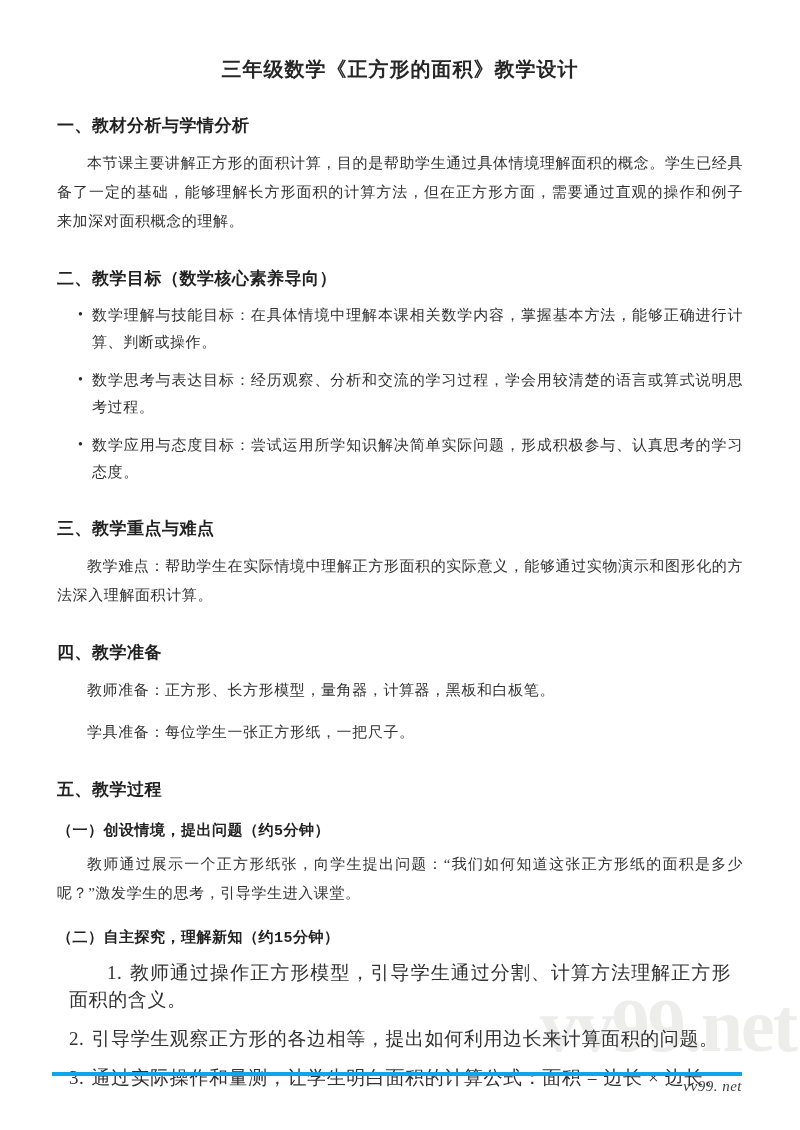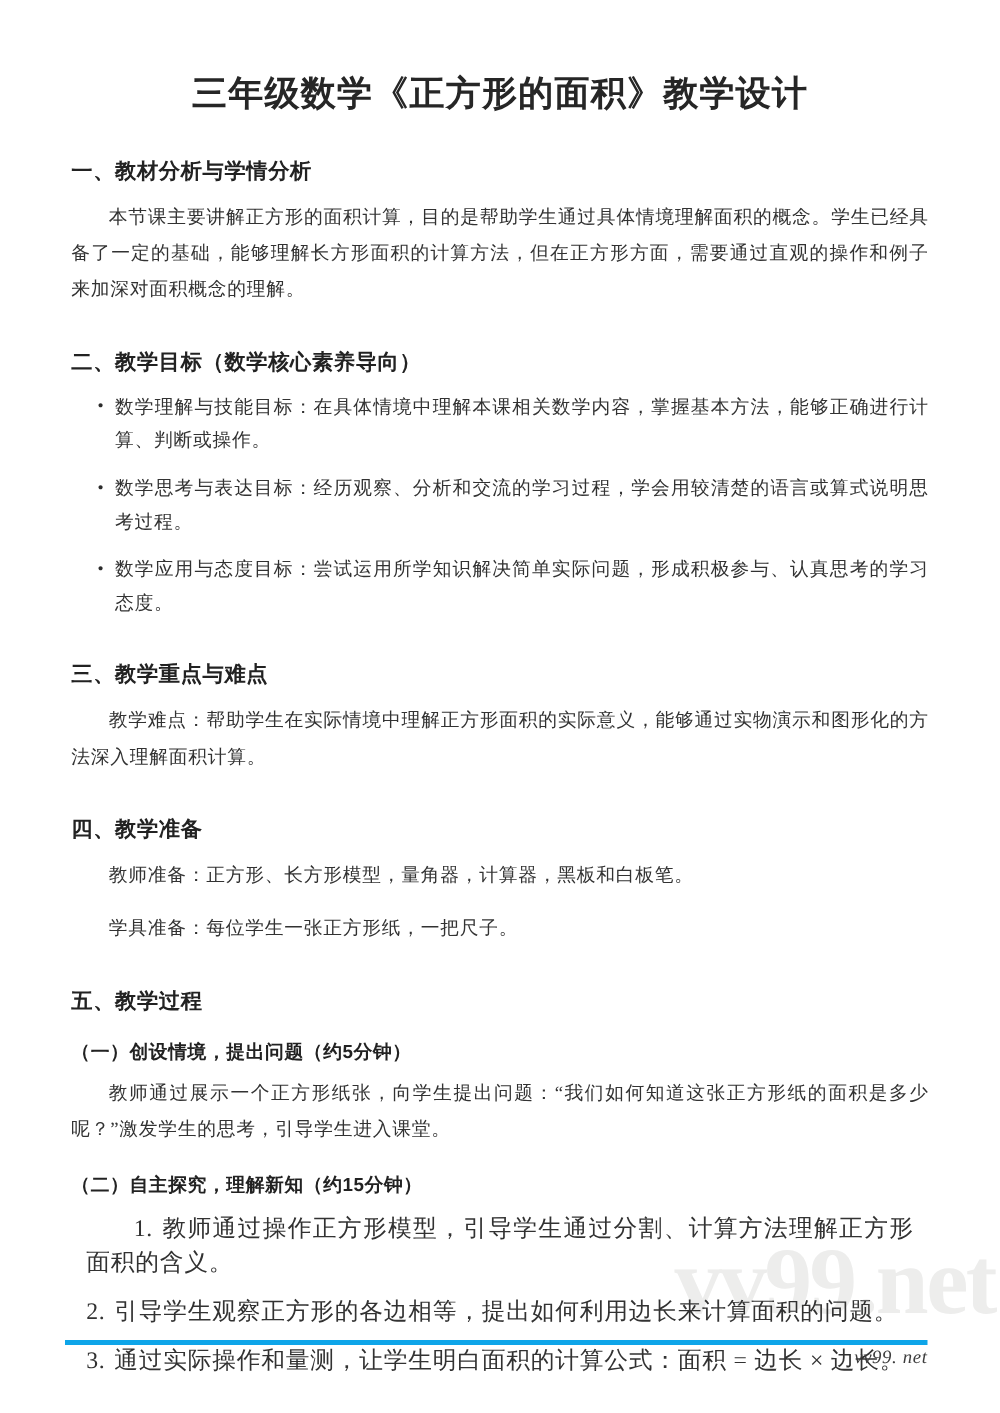--- a/index.html
+++ b/index.html
@@ -14,35 +14,35 @@
   .doc{
     position:relative;
     z-index:1;
     padding:0 57px;
   }
   .title{
     margin:0;
     padding-top:56px;
     text-align:center;
     font-family:"Liberation Sans","DejaVu Sans",sans-serif;
-    font-size:28px;
+    font-size:20px;
     font-weight:bold;
     color:#262626;
     letter-spacing:1px;
   }
   h2.sec{
     font-family:"Liberation Sans","DejaVu Sans",sans-serif;
     font-size:17px;
     font-weight:bold;
     color:#222222;
     letter-spacing:0.5px;
     margin:31px 0 12px 0;
   }
   h3.sub{
-    font-family:Liberation Sans, sans-serif;
+    font-family:Liberation Mono, monospace;
     font-size:15px;
     font-weight:bold;
     color:#222222;
     letter-spacing:0.5px;
     margin:20px 0 10px 0;
   }
   p.para{
     font-size:15px;
     line-height:29px;
     letter-spacing:0.6px;

